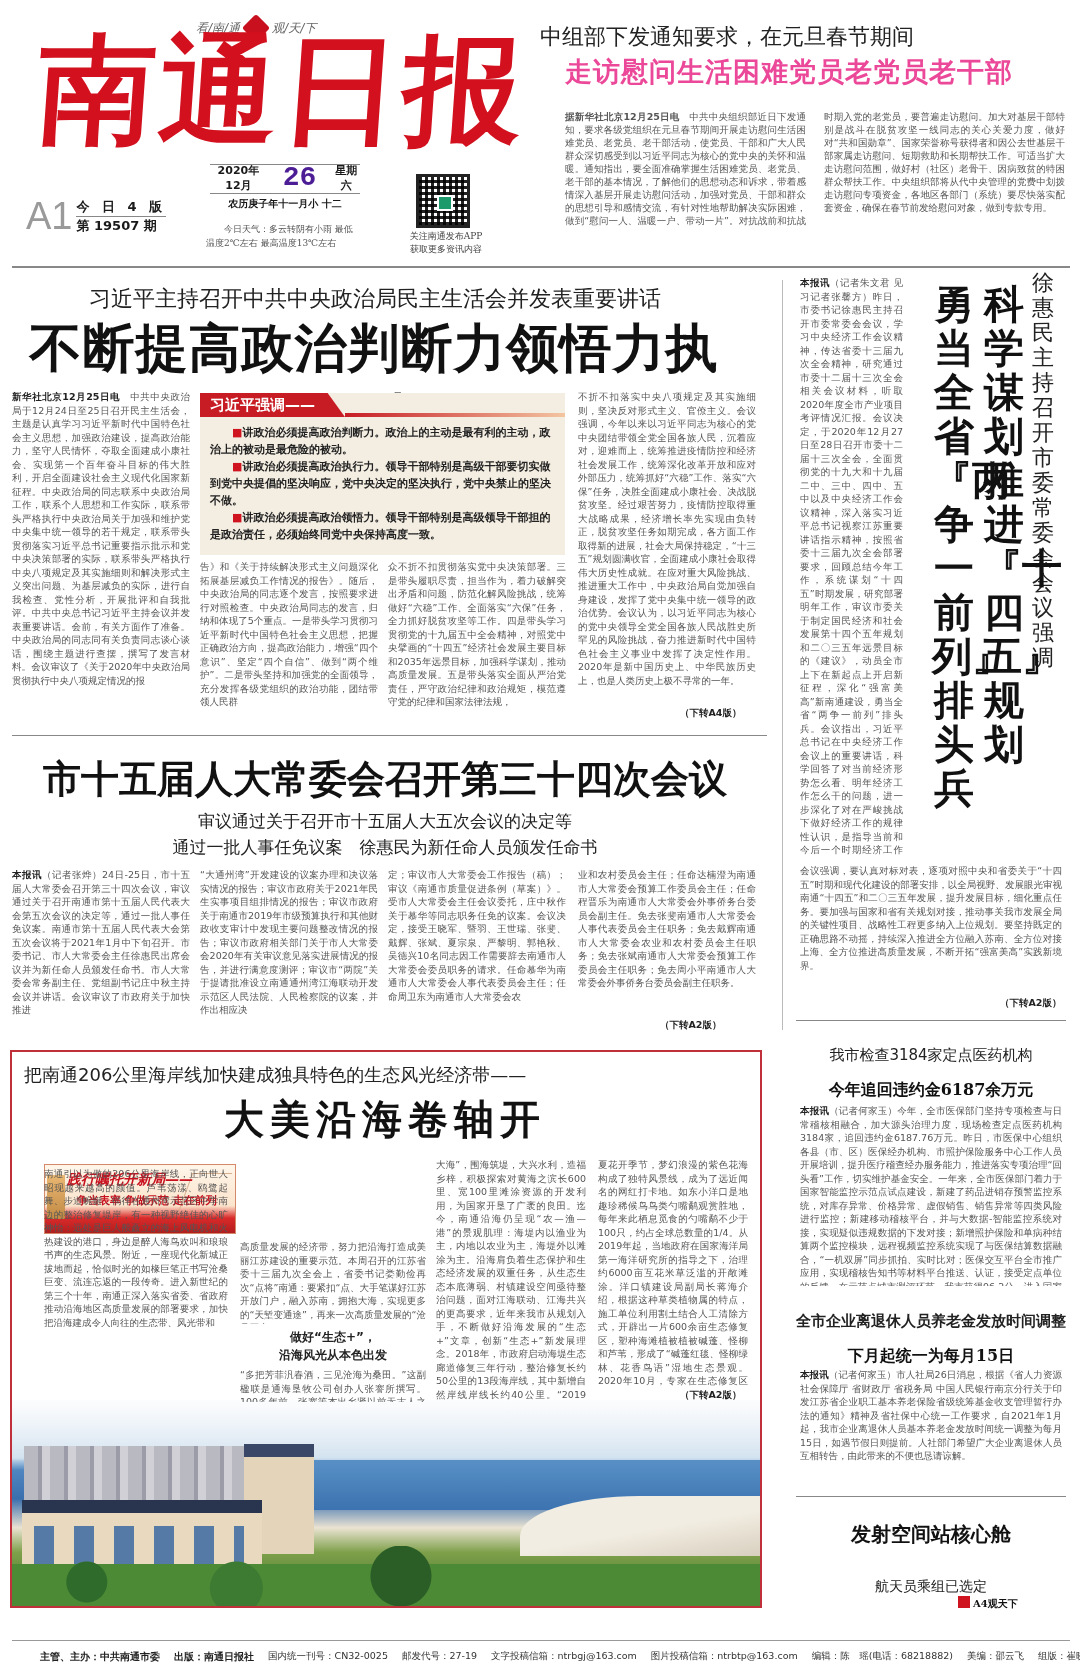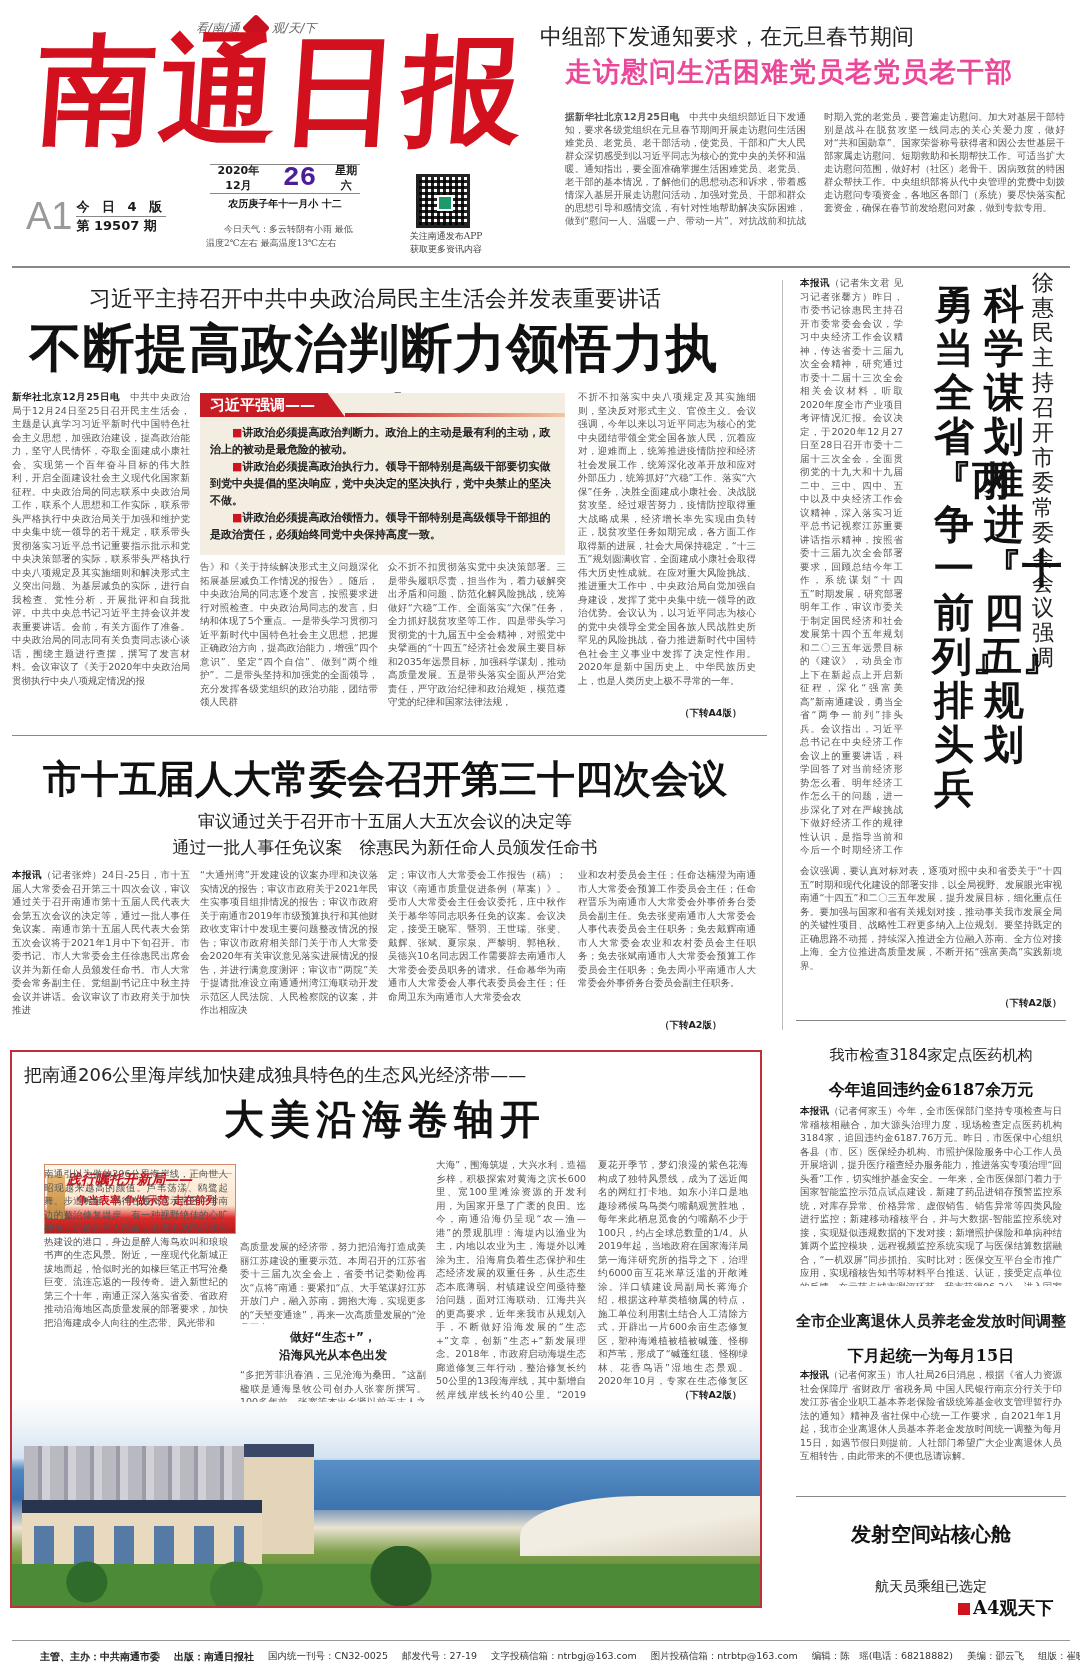--- a/index.html
+++ b/index.html
@@ -70,21 +70,21 @@
   .photo .towers { position:absolute; left:12px; top:46px; width:230px; height:70px; background: repeating-linear-gradient(90deg, #b9b9c2 0 14px, #9c9ca8 14px 18px, #d0d0d6 18px 26px); }
   .photo .hotel { position:absolute; left:10px; top:100px; width:240px; height:90px; background: linear-gradient(180deg, #29354f 0 14%, #e8d9bf 14% 100%); }
   .photo .hotel::after { content:""; position:absolute; left:12px; top:26px; width:210px; height:40px; background: repeating-linear-gradient(90deg, #557aa6 0 20px, transparent 20px 40px); }
   .photo .tower2 { position:absolute; left:232px; top:44px; width:70px; height:110px; background: linear-gradient(180deg, #3a4766 0 12%, #e3d4ba 12% 100%); }
   .photo .trees { position:absolute; left:0; bottom:0; width:100%; height:60px; background: radial-gradient(circle at 10% 60%, #2f6b2a 0 20px, transparent 21px), radial-gradient(circle at 30% 70%, #3e7b32 0 26px, transparent 27px), radial-gradient(circle at 52% 50%, #2b5e27 0 30px, transparent 31px), linear-gradient(180deg, transparent 0 30%, #4c8a35 30% 100%); }
   .photo .beach { position:absolute; right:0; top:96px; width:240px; height:60px; background: linear-gradient(170deg, #f2ede2 0 55%, #d8cfbf 100%); border-top-left-radius: 120px 40px; }
   .photo .sea { position:absolute; left:290px; top:60px; width:460px; height:50px; background: linear-gradient(180deg, #5890c6, #3c73b0); }
 
   .side-head-small { font-size: 15px; color: #222; text-align: center; }
   .side-head-big { font-family: "DejaVu Serif", serif; font-size: 16px; font-weight: bold; color: #111; text-align: center; margin-top: 12px; }
-  .a4-ref { left: 958px; top: 1596px; font-family: "DejaVu Serif", serif; font-size: 18px; font-weight: bold; color: #111; }
+  .a4-ref { left: 958px; top: 1596px; font-family: "DejaVu Serif", serif; font-size: 10px; font-weight: bold; color: #111; }
   .a4-ref .sq { display:inline-block; width:12px; height:12px; background:#d0141f; margin-right:3px; vertical-align: -1px; }
 
   .footer { left: 40px; top: 1646px; width: 1020px; font-size: 9.5px; color: #333; display: flex; gap: 14px; white-space: nowrap; }
   .footer .strong { font-weight: bold; font-size: 10px; color: #222; }
   .turn { font-weight: bold; color: #222; }
 </style>
 </head>
 <body>
 
 <div class="abs slogan">

